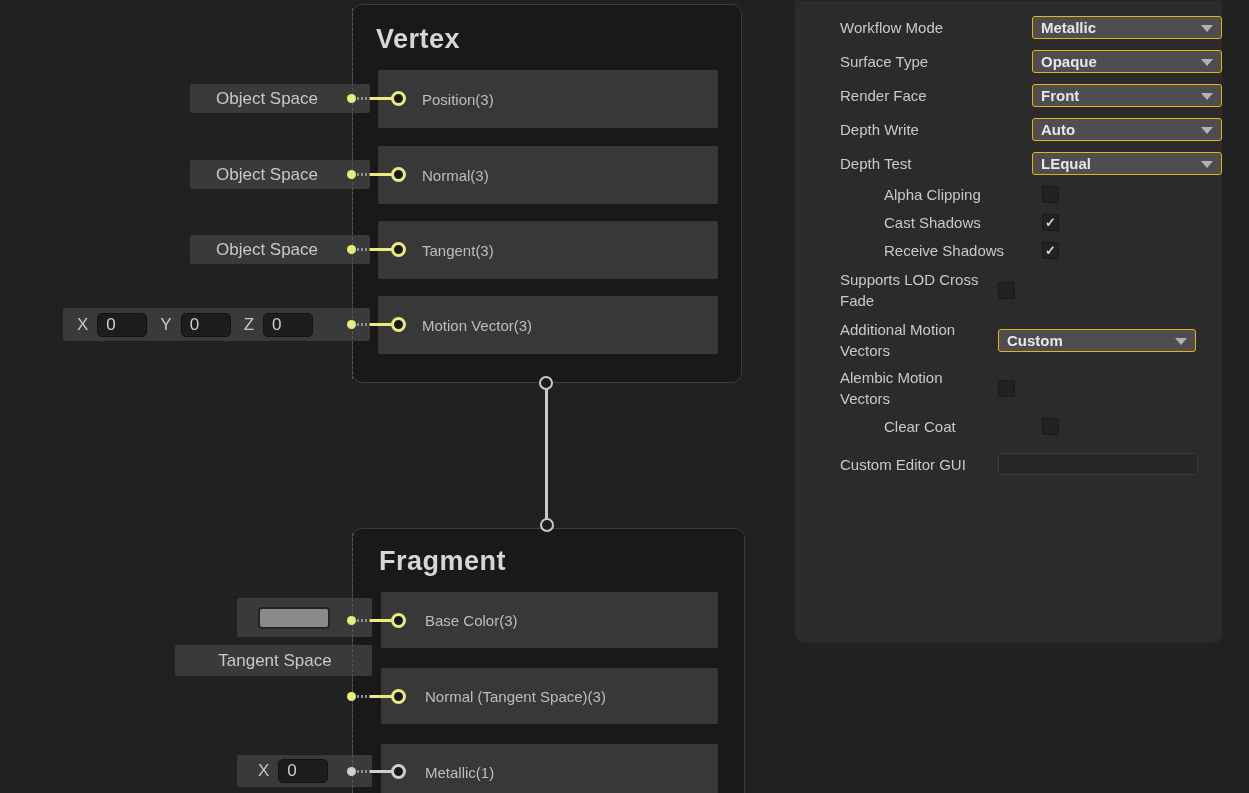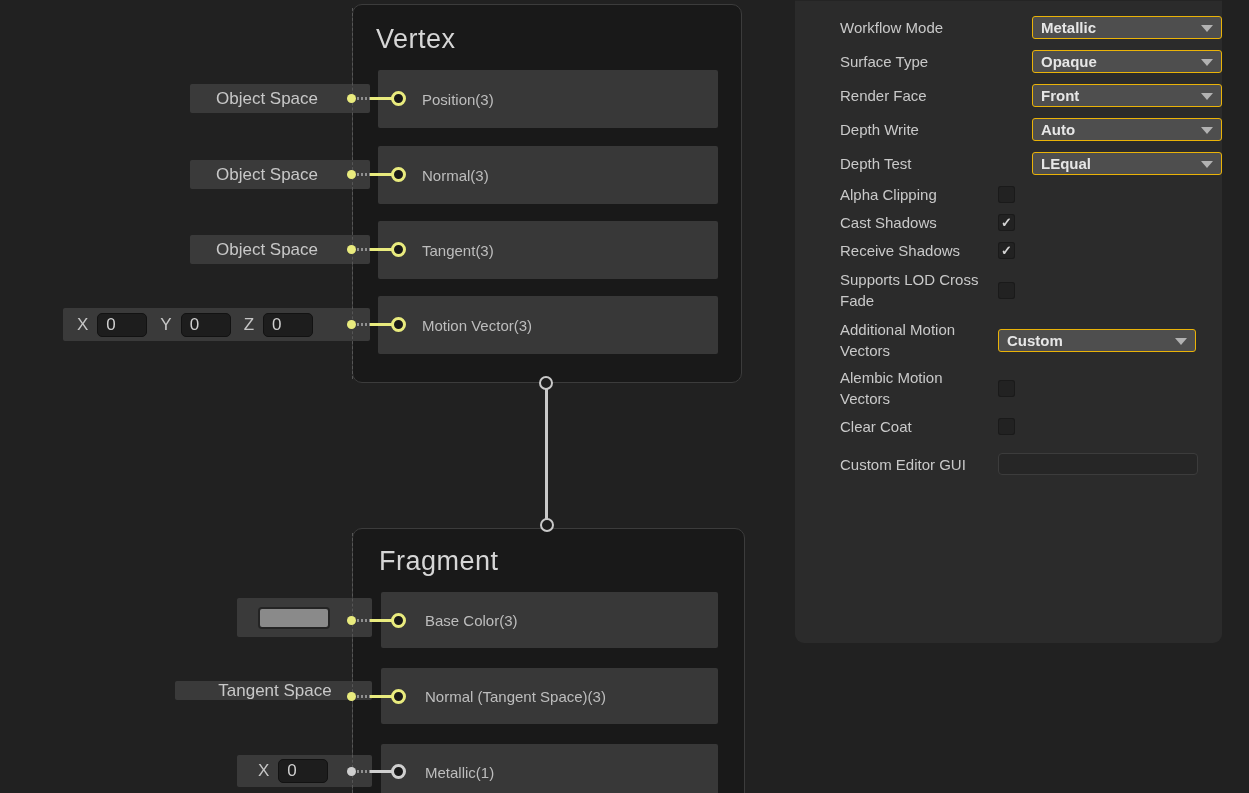--- a/index.html
+++ b/index.html
@@ -8,21 +8,21 @@
     position:relative; width:1249px; height:793px; overflow:hidden;
     background:#212121; font-family:"Liberation Sans", sans-serif;
   }
 
   
   .node {
     position:absolute; background:#191919;
     border:1px solid #3c3c3c; border-radius:10px;
   }
   .node-title {
-    position:absolute; color:#d6d6d6; font-size:27px; font-weight:400;
+    position:absolute; color:#d6d6d6; font-size:27px; font-weight:700;
     letter-spacing:0.5px;
   }
   .port-row {
     position:absolute; background:#383838; border-radius:2px;
   }
   .port-label {
     position:absolute; left:44px; top:0; bottom:0;
     display:flex; align-items:center;
     color:#bdbdbd; font-size:15px;
   }
@@ -72,21 +72,21 @@
     position:absolute; left:795px; top:0; width:427px; height:643px;
     background:#2b2b2b; border-radius:0 0 9px 9px;
     border-top:1px solid #242424; padding:9px 0 0 45px; z-index:6;
   }
   .irow { display:flex; align-items:center; }
   .ilabel {
     width:158px; color:#c9c9c9; font-size:15px; line-height:21px;
     padding-right:10px;
   }
   .row-dd1 { height:34px;gap:40px; }
-  .row-cb1 { height:28px; }
+  .row-cb1 { height:28px;margin-left:44px; }
   .row-2ln { height:48px; }
   .row-lod { height:52px; }
   .dropdown {
     position:relative; width:198px; height:23px; background:#4e4e4e;
     border:1px solid #eab308; border-radius:3px;
   }
   .dd-text {
     color:#e6e6e6; font-size:15px; font-weight:bold; line-height:21px; padding-left:8px;
   }
   .dd-arrow {
@@ -185,21 +185,21 @@
       <div class="port-label">Normal (Tangent Space)(3)</div>
     </div>
     <div class="port-row" style="left:28px; top:215px; width:337px; height:56px;">
       <div class="port-label">Metallic(1)</div>
     </div>
   </div>
 
   <div class="widget" style="left:237px; top:598px; width:135px; height:39px;">
     <div class="swatch"></div>
   </div>
-  <div class="widget space-label-widget" style="left:175px; top:681px; width:197px; height:19px;padding-left:29px;">
+  <div class="widget space-label-widget" style="left:175px; top:645px; width:197px; height:31px;padding-left:29px;">
     <span>Tangent Space</span>
   </div>
   <div class="widget xyz-widget" style="left:237px; top:755px; width:135px; height:32px; padding-left:21px;">
     <span class="field-label">X</span>
     <div class="field-input">0</div>
   </div>
 
   <div class="node-dash" style="left:352px; top:533px; height:260px;"></div>
 
   <div class="connector" style="top:620px;">

